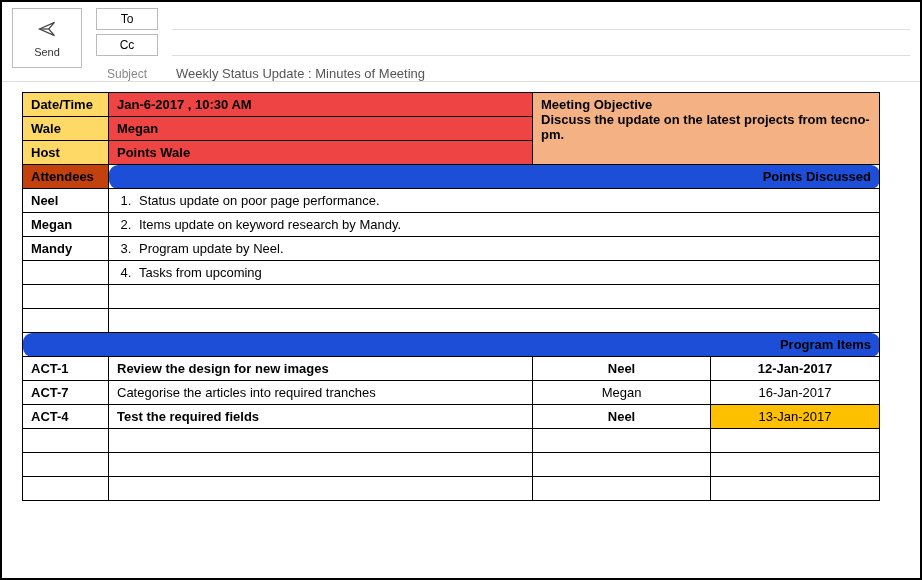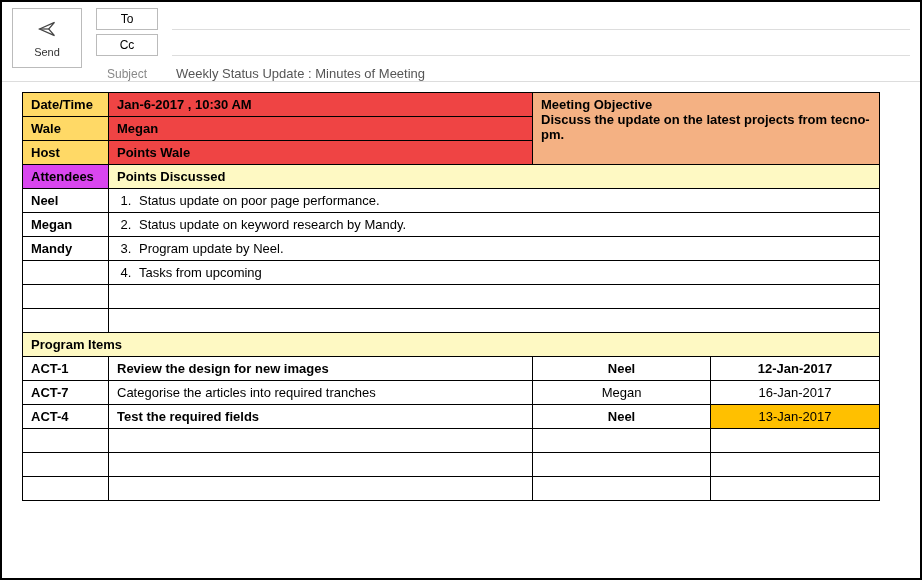--- a/index.html
+++ b/index.html
@@ -20,22 +20,22 @@
     
     .body-area { padding: 10px 30px 10px 10px; display: flex; justify-content: center; }
     
     .content-table { border-collapse: collapse; width: 857px; table-layout: fixed; }
     
     td { border: 1px solid #000; padding: 4px 8px; vertical-align: middle; height: 24px; font-size: 13px; }
     
     .yellow-hdr { background: #ffd966; font-weight: bold; }
     .yellow-val { background: #ef4444; font-weight: bold; }
     .orange { background: #f4b183; font-weight: bold; vertical-align: top; }
-    .gray { background: #fef9c3; font-weight: bold; text-align: left; }
-    .gray-left { background: #d946ef; font-weight: bold; }
+    .gray { background: #1d4ed8; font-weight: bold; text-align: right; border-radius: 9px; }
+    .gray-left { background: #c2410c; font-weight: bold; }
     .center { text-align: center; }
     .bold { font-weight: bold; }
     .att { font-weight: bold; }
     .hl { background: #ffc000; font-weight: normal; text-align: center; }
     
     ol.points { margin: 0 0 0 18px; padding: 0; }
     ol.points li { padding-left: 4px; }
     
     .col-label { width: 86px; }
     .col-datetime { width: 424px; }
@@ -110,21 +110,21 @@
         <td colspan="3">
               <ol class="points" start="1">
                 <li>Status update on poor page performance.</li>
               </ol>
             </td>
       </tr>
       <tr>
         <td class="att">Megan</td>
         <td colspan="3">
               <ol class="points" start="2">
-                <li>Status update on keyword research by Mandy.</li>
+                <li>Items update on keyword research by Mandy.</li>
               </ol>
             </td>
       </tr>
       <tr>
         <td class="att">Mandy</td>
         <td colspan="3">
               <ol class="points" start="3">
                 <li>Program update by Neel.</li>
               </ol>
             </td>

